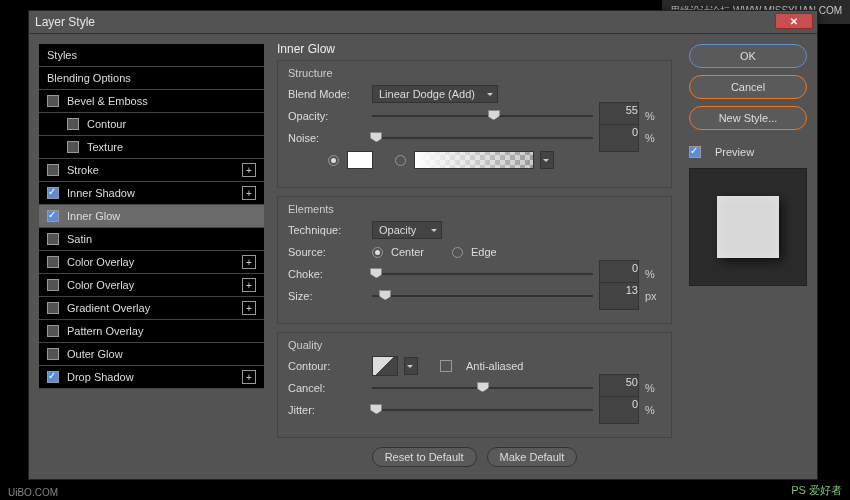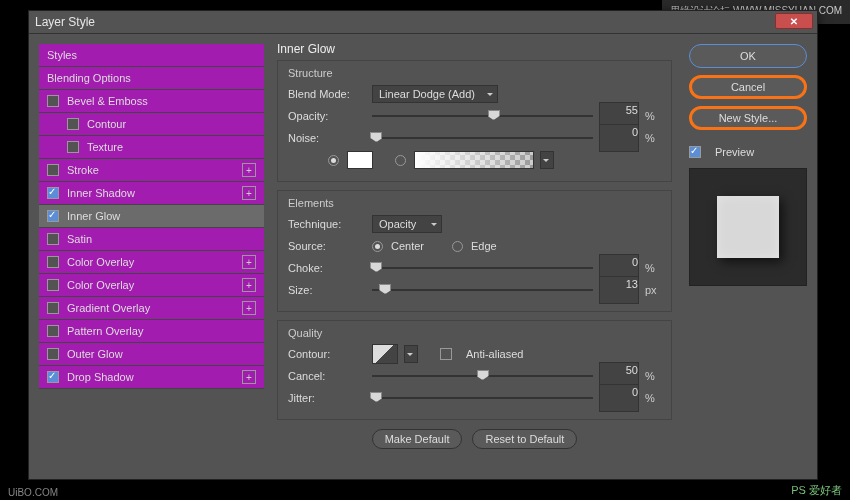--- a/index.html
+++ b/index.html
@@ -6,51 +6,51 @@
 body{background:#000;width:850px;height:500px;position:relative;overflow:hidden}
 .bgstripe{position:absolute;top:0;right:0;height:24px;background:#2a2a2a;color:#ccc;font-size:10px;padding:4px 8px}
 .wm{position:absolute;bottom:2px;right:8px;color:#7fc97f;font-size:11px}
 .wm2{position:absolute;bottom:2px;left:8px;color:#888;font-size:10px}
 .dlg{position:absolute;left:28px;top:10px;width:790px;height:470px;background:#535353;border:1px solid #222;box-shadow:0 2px 10px rgba(0,0,0,.6)}
 .titlebar{height:23px;background:#535353;border-bottom:1px solid #333;display:flex;align-items:center;padding:9px 6px}
 .titlebar .t{color:#e6e6e6;font-size:12px}
 .close{position:absolute;right:4px;top:2px;width:38px;height:16px;background:#c94f4f;border:1px solid #8c2d2d;border-radius:2px;display:flex;align-items:center;justify-content:center;color:#fff;font-weight:bold;font-size:10px}
 .body{position:absolute;top:23px;left:0;right:0;bottom:0;padding:10px}
 .left{position:absolute;left:10px;top:10px;width:225px}
-.row{height:23px;display:flex;align-items:center;padding:0 8px;border-bottom:1px solid #444;background:#a21caf;cursor:default}
+.row{height:23px;display:flex;align-items:center;padding:0 8px;border-bottom:1px solid #444;background:#000000;cursor:default}
 .row.selected{background:#6b6b6b}
 .row.hdr{font-weight:normal}
 .row.indent{padding-left:28px}
 .chk{width:12px;height:12px;border:1px solid #999;margin-right:8px;display:inline-block;background:#535353}
 .chk.on{background:#5b8ed6;position:relative}
 .chk.on:after{content:"✓";position:absolute;left:0;top:-2px;font-size:10px;color:#fff}
 .plus{margin-left:auto;width:14px;height:14px;border:1px solid #999;display:flex;align-items:center;justify-content:center;font-size:10px;color:#ccc}
 .leftfoot{height:24px;display:flex;align-items:center;padding:0 6px;border-top:1px solid #444;gap:10px;border-bottom:1px solid #444}
 .icobtn{color:#999;font-size:12px}
 .mid{position:absolute;left:248px;top:8px;width:395px;bottom:10px}
 .sectitle{color:#eee;font-size:12px;margin-bottom:4px}
-.grp{border:1px solid #444;padding:6px 10px 10px;margin-bottom:8px}
+.grp{border:1px solid #444;padding:6px 10px 16px;margin-bottom:8px}
 .fr{display:flex;align-items:center;height:22px;gap:6px}
 .lab{width:78px;color:#ddd}
 .select{height:18px;background:#434343;border:1px solid #333;padding:0 16px 0 6px;display:flex;align-items:center;position:relative;min-width:70px}
 .select:after{content:"";position:absolute;right:4px;top:7px;border:3px solid transparent;border-top-color:#ccc}
 .slider{position:relative;flex:1;height:14px}
 .slider:before{content:"";position:absolute;left:0;right:0;top:6px;height:2px;background:#333}
 .thumb{position:absolute;top:1px;width:12px;height:10px;background:#d8d8d8;border:1px solid #888;transform:translateX(-50%);clip-path:polygon(0 0,100% 0,100% 60%,50% 100%,0 60%)}
 .num{width:40px;height:28px;background:#434343;border:1px solid #333;text-align:right;line-height:14px}
 .unit{color:#ccc;width:16px}
 .radio{width:11px;height:11px;border:1px solid #999;border-radius:50%;display:inline-block;position:relative;margin-right:2px}
 .radio.on:after{content:"";position:absolute;left:2px;top:2px;width:5px;height:5px;background:#ddd;border-radius:50%}
 .swatch{width:26px;height:18px;border:1px solid #333}
 .white{background:#fff}
 .grad{width:120px;height:18px;border:1px solid #333;background:linear-gradient(to right,#fff,rgba(255,255,255,0)),repeating-conic-gradient(#999 0 25%,#ccc 0 50%) 0/10px 10px}
 .contour{width:26px;height:20px;border:1px solid #333;background:linear-gradient(135deg,#ddd 50%,#444 50%)}
 .btn{height:20px;padding:0 12px;background:#5a5a5a;border:1px solid #333;border-radius:10px;display:flex;align-items:center;justify-content:center}
 .right{position:absolute;right:10px;top:10px;width:118px}
-.rbtn{height:24px;border:3px solid #f97316;border-radius:12px;background:#5a5a5a;display:flex;align-items:center;justify-content:center;margin-bottom:7px}
+.rbtn{height:24px;border:1px solid #f97316;border-radius:12px;background:#5a5a5a;display:flex;align-items:center;justify-content:center;margin-bottom:7px}
 .rbtn.prim{border:1px solid #5b8ed6}
 .prev{margin-top:16px;display:flex;align-items:center;gap:6px}
 .pbox{margin-top:10px;width:118px;height:118px;background:#2b2b2b;border:1px solid #222;display:flex;align-items:center;justify-content:center}
 .pinner{width:62px;height:62px;background:#d8d8d8;box-shadow:0 0 12px rgba(255,255,255,.3) inset,4px 4px 10px rgba(0,0,0,.6)}
 .grptitle{color:#ccc;margin-bottom:4px}
 </style>
 </head>
 <body>
 
 <div class="bgstripe">思缘设计论坛 WWW.MISSYUAN.COM</div>
@@ -226,24 +226,24 @@
           <div class="slider">
               <span class="thumb" style="left:2%"></span>
             </div>
           <span class="num">0</span>
           <span class="unit">%</span>
         </div>
       </div>
 
       <div class="fr" style="justify-content:center;gap:10px;margin-top:4px">
         <span class="btn">
-            <span>Make Default</span>
+            <span>Reset to Default</span>
           </span>
         <span class="btn">
-            <span>Reset to Default</span>
+            <span>Make Default</span>
           </span>
       </div>
     </div>
 
     <div class="right">
       <div class="rbtn prim">
           <span>OK</span>
         </div>
       <div class="rbtn">
           <span>Cancel</span>

